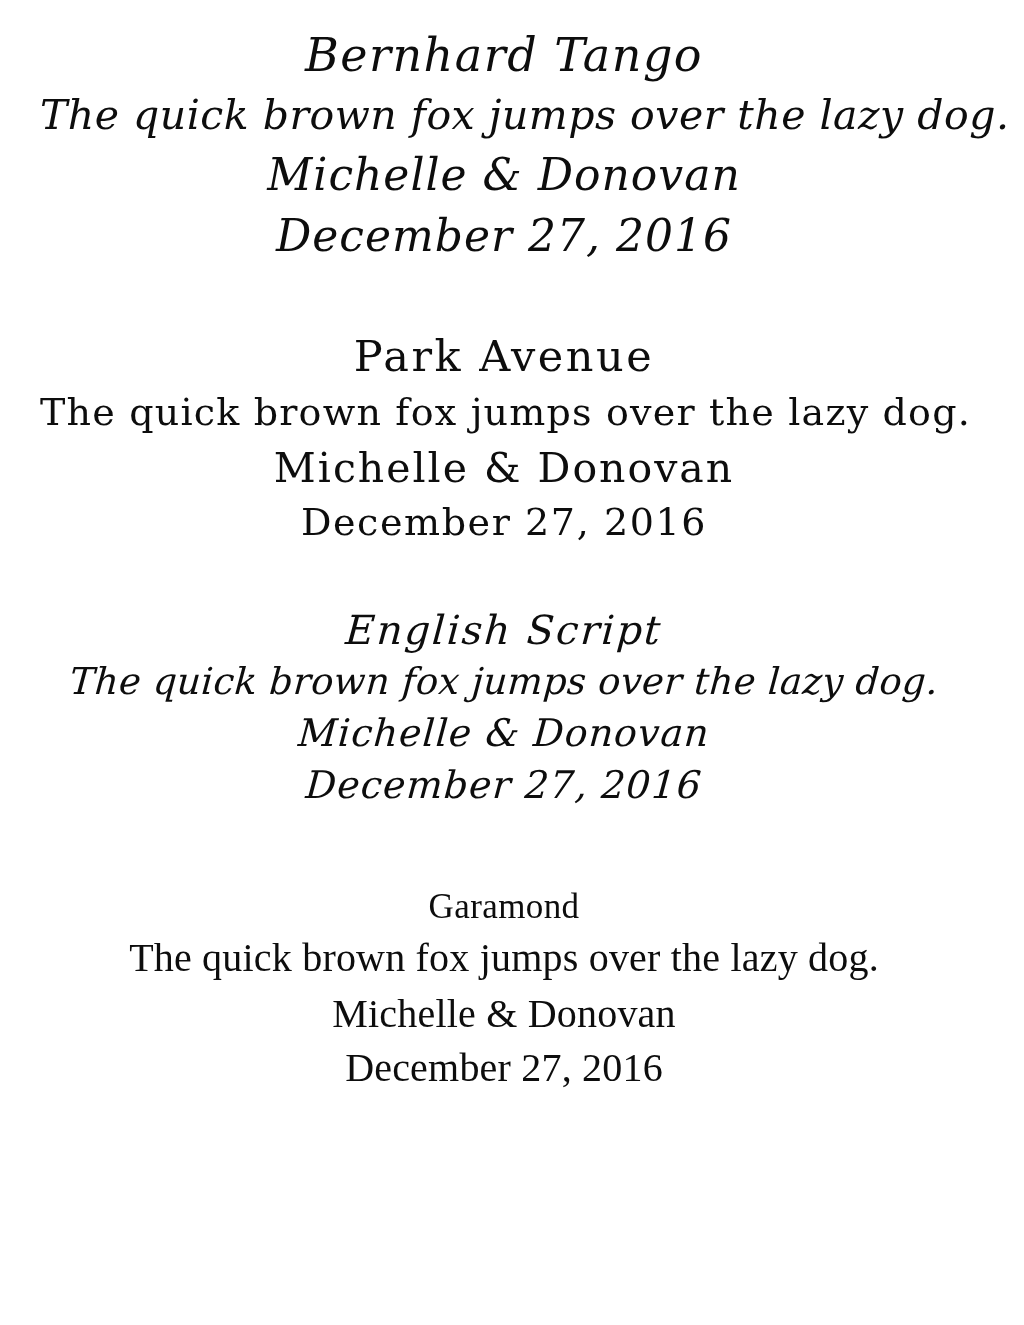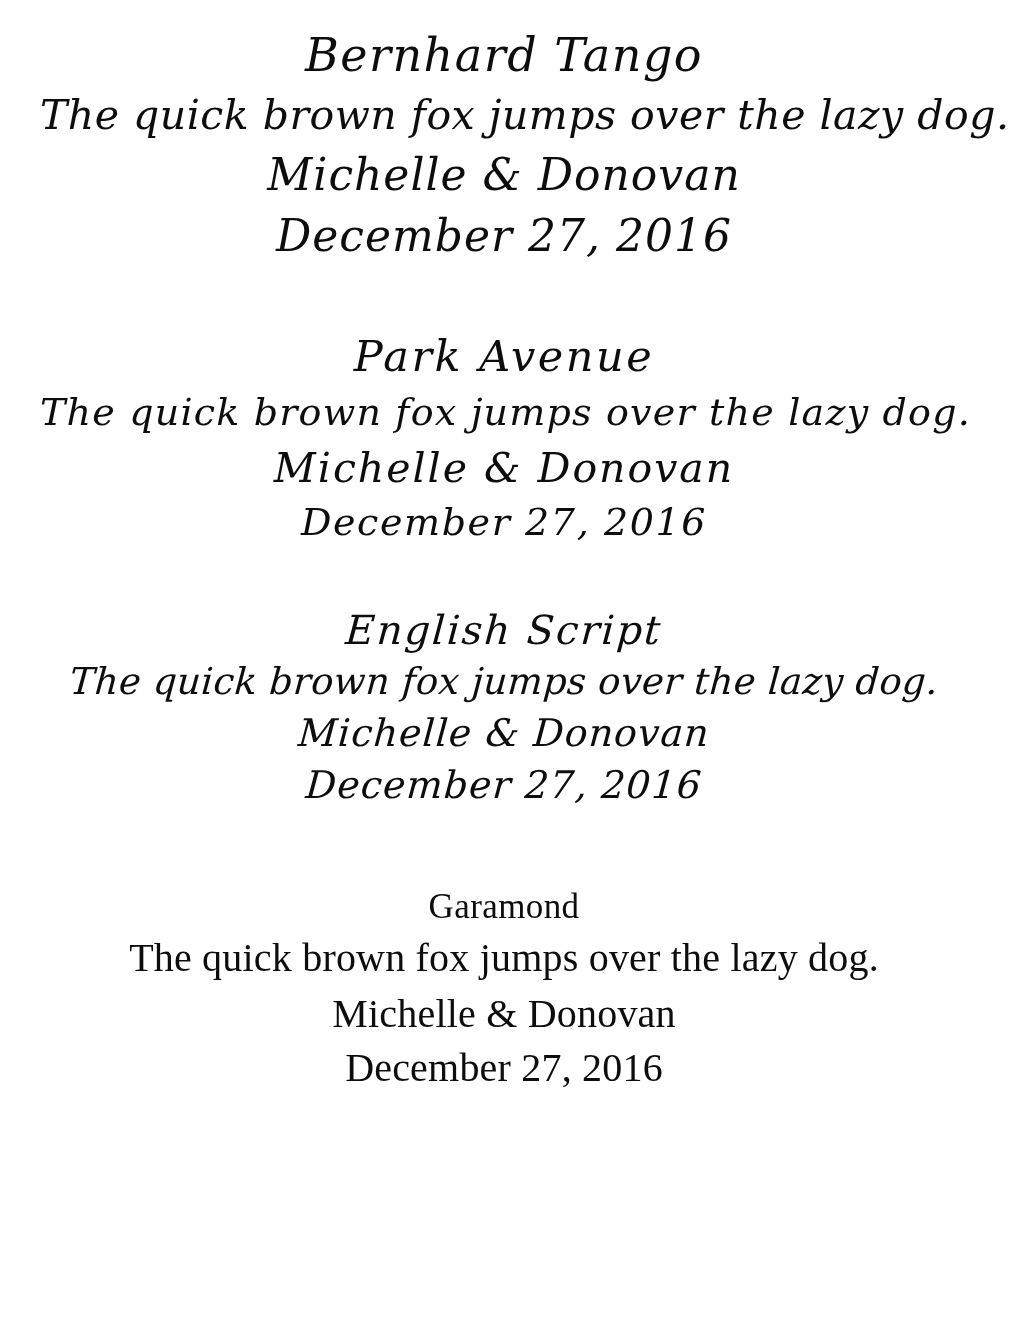--- a/index.html
+++ b/index.html
@@ -39,21 +39,20 @@
     font-weight: 400;
   }
   .sp-bernhard .name    { font-size: 46px; line-height: 1.30; letter-spacing: 1.5px; }
   .sp-bernhard .pangram { font-size: 41px; line-height: 1.45; letter-spacing: 0.5px; }
   .sp-bernhard .couple  { font-size: 44px; line-height: 1.38; letter-spacing: 1px; }
   .sp-bernhard .date    { font-size: 44px; line-height: 1.38; letter-spacing: 1px; }
 
   
   .sp-park {
     font-family: "DejaVu Serif", serif;
-    font-style: italic;
     font-weight: 400;
   }
   .sp-park .name    { font-size: 43px; line-height: 1.30; letter-spacing: 2.5px; }
   .sp-park .pangram { font-size: 38px; line-height: 1.45; letter-spacing: 1.2px; }
   .sp-park .couple  { font-size: 41px; line-height: 1.38; letter-spacing: 2px; }
   .sp-park .date    { font-size: 38px; line-height: 1.38; letter-spacing: 1.6px; }
 
   
   .sp-english {
     font-family: "DejaVu Serif", serif;

